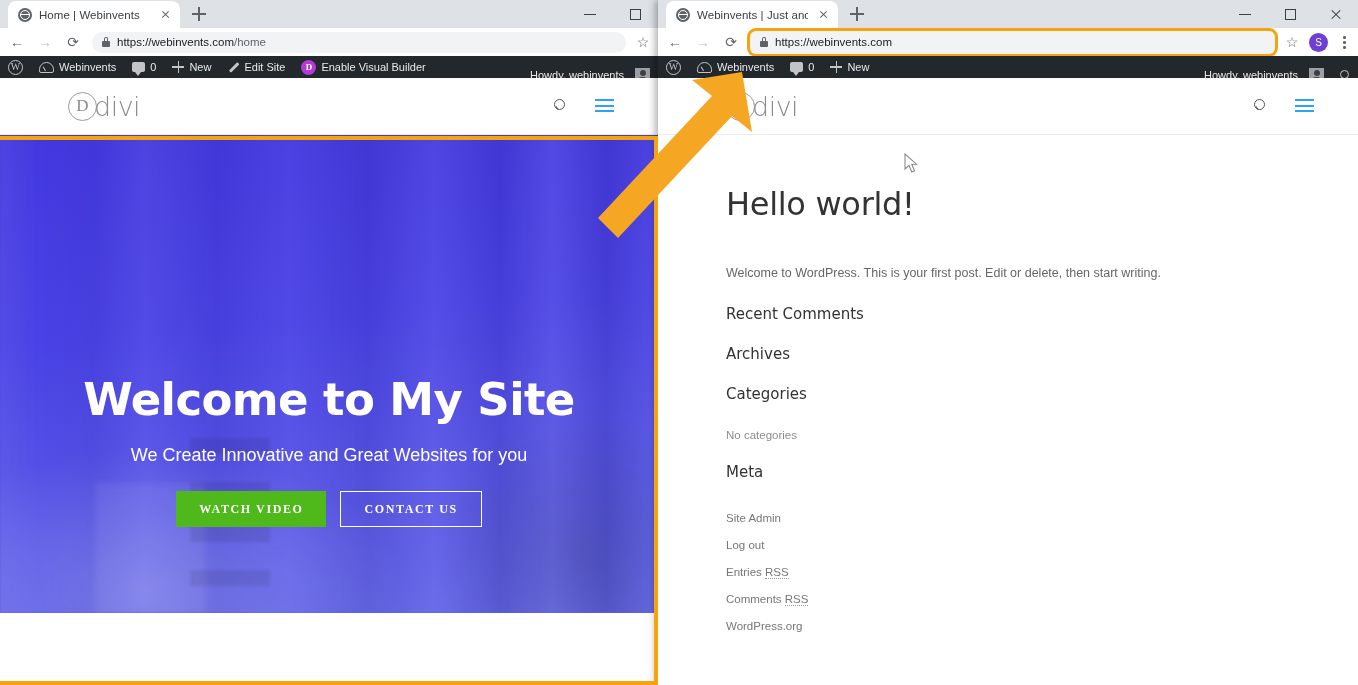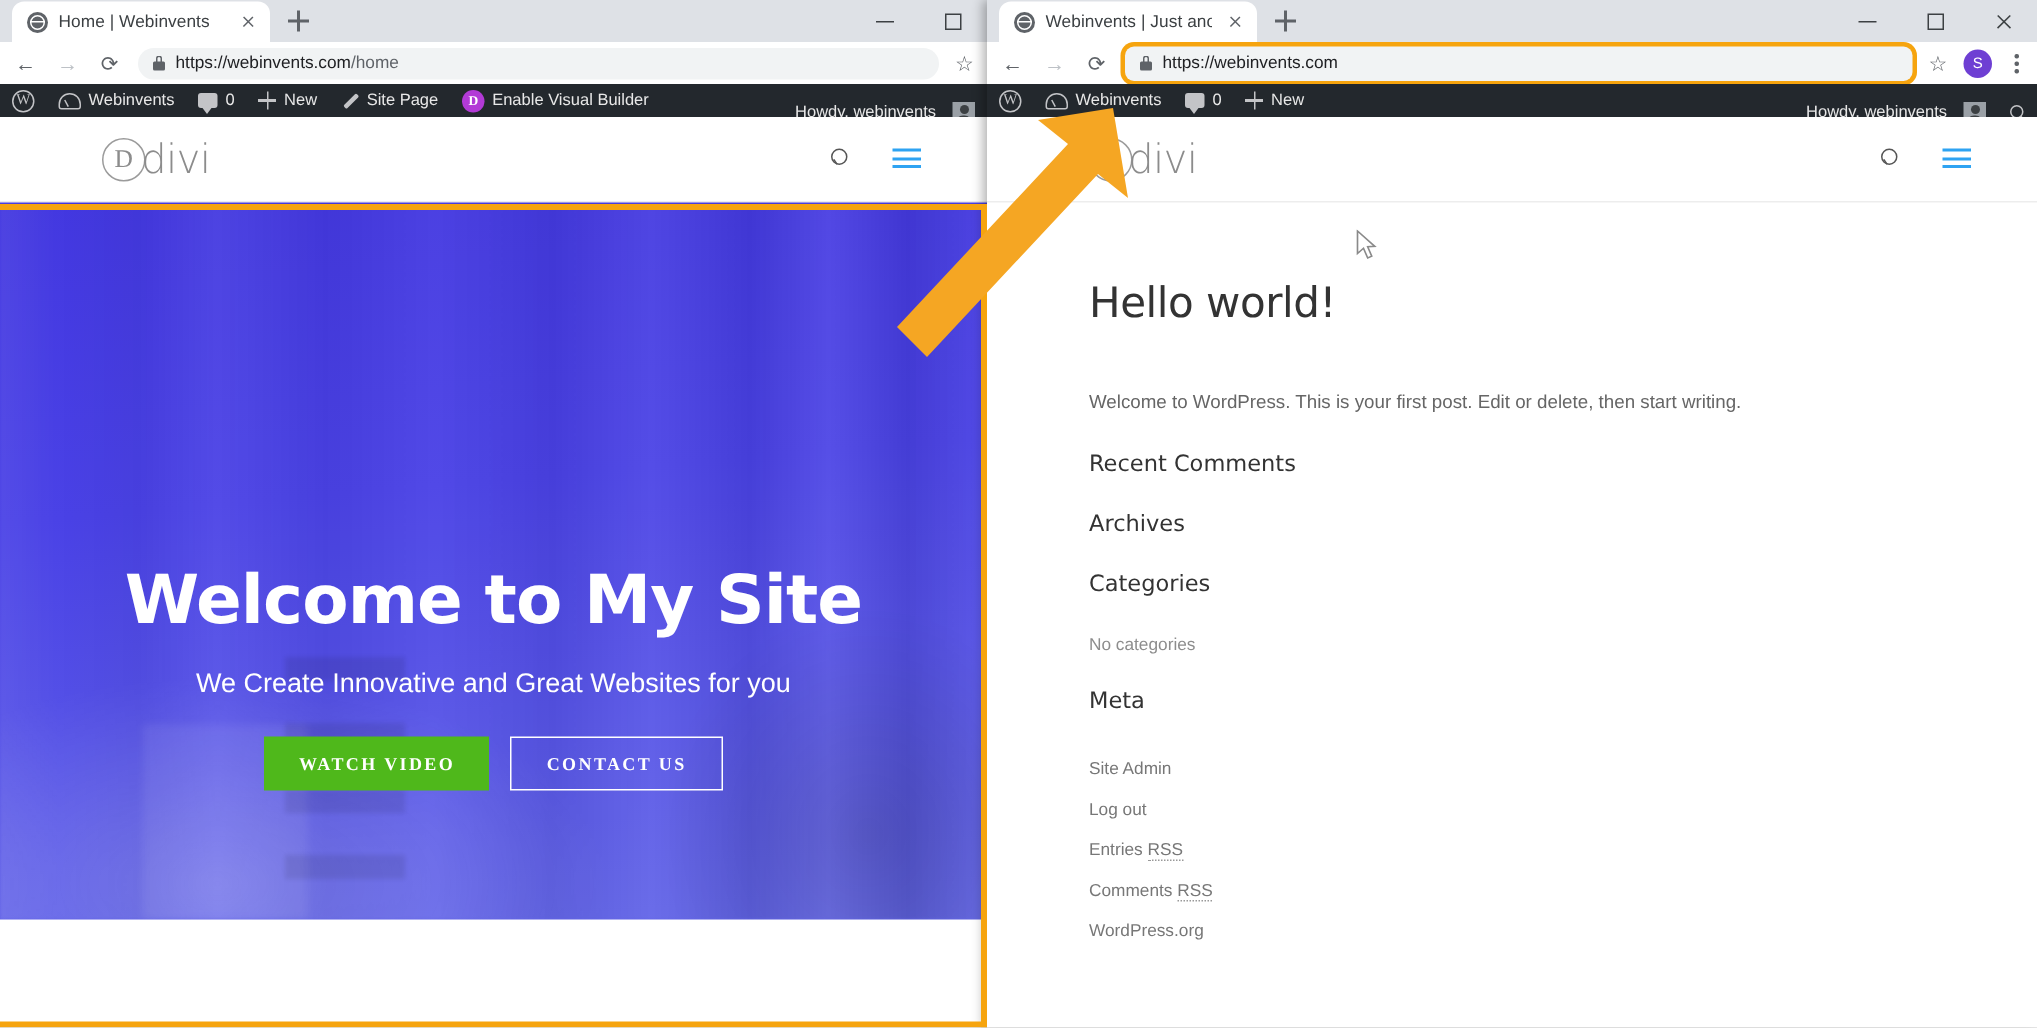--- a/index.html
+++ b/index.html
@@ -335,21 +335,21 @@
 
   
   .page-highlight {
     position: absolute; left: 0; top: 136px; width: 658px; height: 549px;
     border: 4px solid #f6a40e; border-left: none; pointer-events: none; z-index: 30;
   }
 
   
   .post-area { padding: 50px 0 0 68px; background: #fff; height: 100%; }
   .post-title {
-    font-size: 28px; font-weight: 400; color: #333; letter-spacing: -.3px;
+    font-size: 32px; font-weight: 400; color: #333; letter-spacing: -.3px;
     font-family: "DejaVu Sans", sans-serif;
   }
   .post-excerpt {
     font-size: 12.5px; color: #666; margin-top: 40px; line-height: 1.6;
   }
   .widget { margin-top: 22px; }
   .widget-title {
     font-size: 15px; color: #333; font-weight: 400;
     font-family: "DejaVu Sans", sans-serif;
   }
@@ -423,21 +423,21 @@
       <div class="ab-item">
         <span class="bubble"></span>
         <span>0</span>
       </div>
       <div class="ab-item">
         <span class="plusicon"></span>
         <span>New</span>
       </div>
       <div class="ab-item">
         <span class="pencil"></span>
-        <span>Site Page</span>
+        <span>Edit Site</span>
       </div>
       <div class="ab-item">
         <span class="divi-d">D</span>
         <span>Enable Visual Builder</span>
       </div>
       <div class="ab-right">
         <div class="ab-item">
           <span>Howdy, webinvents</span>
           <span class="howdy-av"></span>
         </div>

